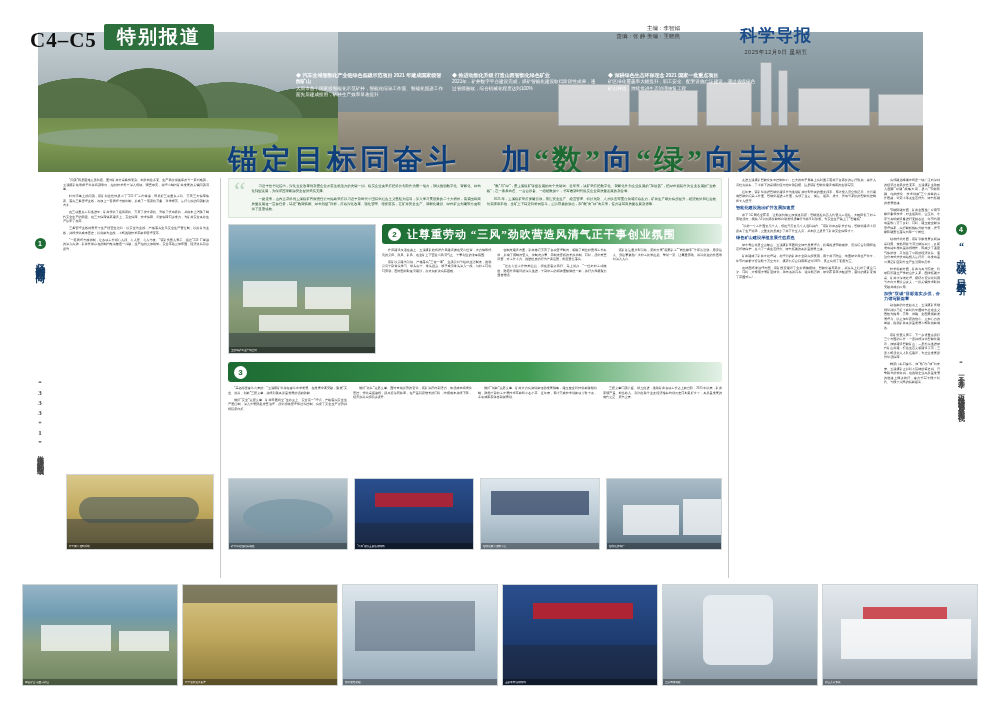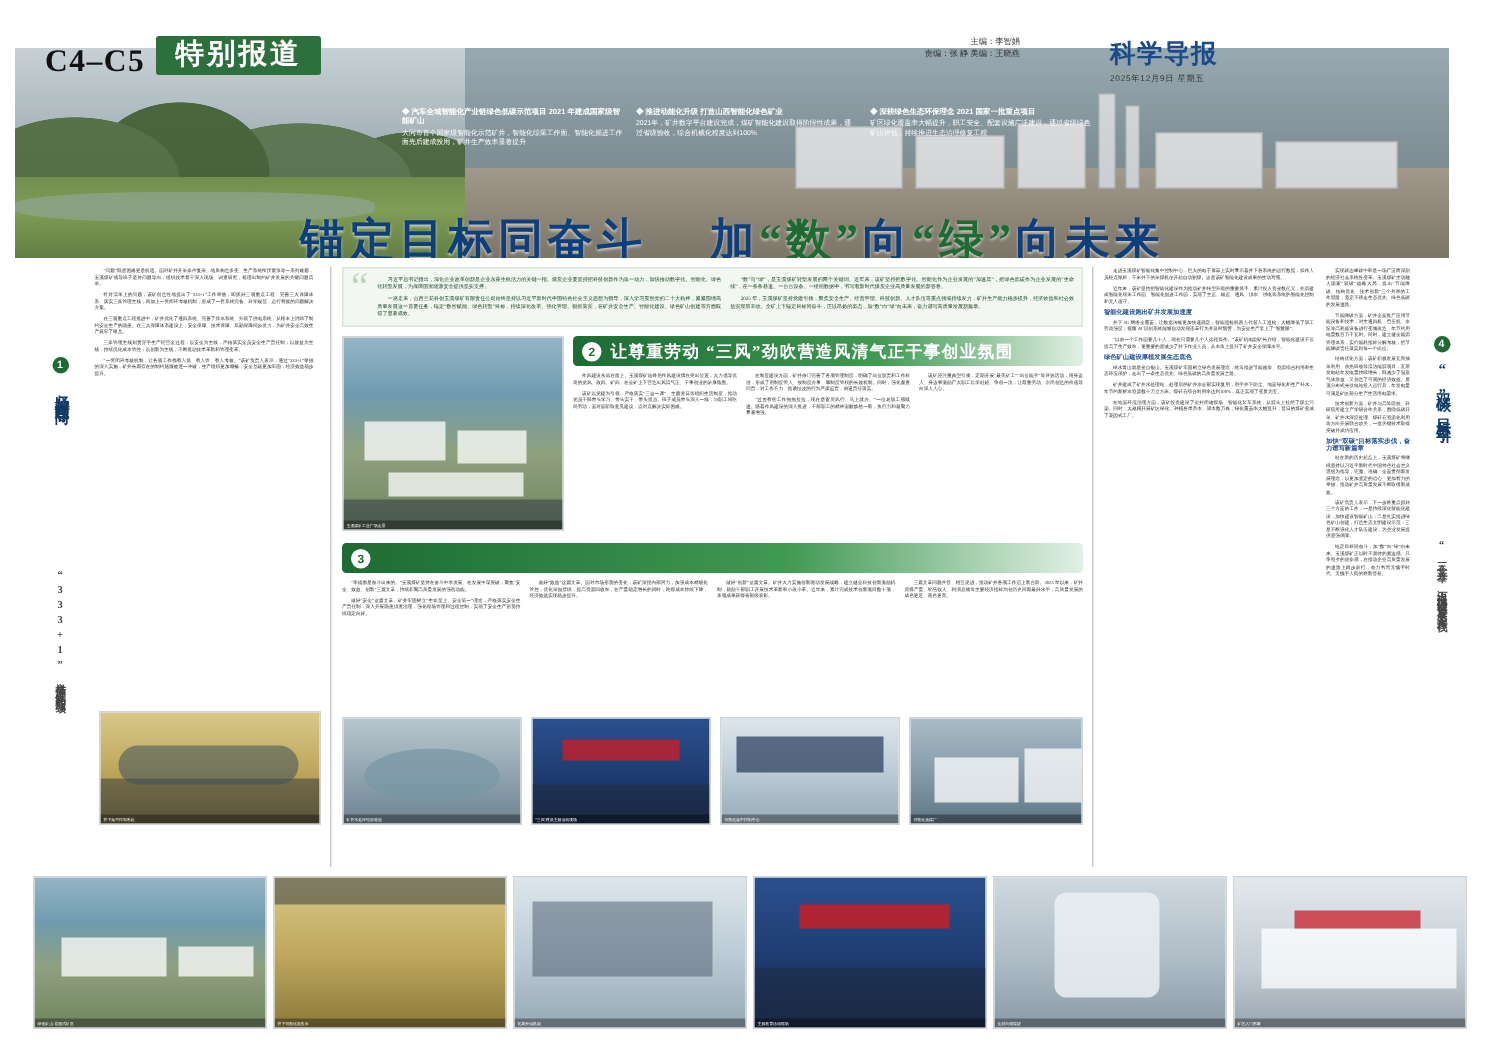--- a/index.html
+++ b/index.html
@@ -4,27 +4,27 @@
 <style>
   html,body{margin:0;padding:0;background:#ffffff;}
   body{width:1000px;height:707px;font-family:"Liberation Sans",sans-serif;overflow:hidden;}
   #page{position:relative;width:1000px;height:707px;background:#fff;}
 
   
   .masthead{position:absolute;left:0;top:0;width:832px;height:46px;}
   .page-code{position:absolute;left:30px;top:28px;font-family:"Liberation Serif",serif;font-weight:bold;font-size:21px;color:#111;letter-spacing:1px;}
   .section-title{position:absolute;left:104px;top:24px;width:110px;height:26px;background:#2e6f3e;border-radius:2px;}
   .section-title span{display:block;color:#fff;font-family:"Liberation Serif",serif;font-size:19px;font-weight:bold;text-align:center;line-height:26px;letter-spacing:2px;}
-  .nameplate{position:absolute;right:20px;top:24px;text-align:left;}
+  .nameplate{position:absolute;right:20px;top:24px;text-align:center;}
   .nameplate .logo{font-family:"Liberation Serif",serif;font-size:17px;font-weight:bold;color:#1b4c8a;letter-spacing:1px;}
   .nameplate .meta{font-size:5.5px;color:#333;margin-top:2px;letter-spacing:.5px;}
   .editor-line{position:absolute;right:152px;top:24px;font-size:5.5px;color:#333;line-height:8px;text-align:right;}
 
   
-  .hero{position:absolute;left:10px;top:32px;width:956px;height:140px;overflow:hidden;}
+  .hero{position:absolute;left:38px;top:32px;width:885px;height:140px;overflow:hidden;}
   .hero .sky{position:absolute;inset:0;background:linear-gradient(180deg,#cfd9dd 0%,#b9c6cc 35%,#9fb0b6 60%,#8d9ea4 100%);}
   .hero .hills{position:absolute;left:0;top:18px;width:330px;height:80px;background:
      radial-gradient(ellipse 70px 42px at 40px 70px,#5d7a4e 0 99%,transparent 100%),
      radial-gradient(ellipse 60px 48px at 110px 66px,#4e6d42 0 99%,transparent 100%),
      radial-gradient(ellipse 75px 40px at 190px 72px,#63815a 0 99%,transparent 100%),
      radial-gradient(ellipse 55px 36px at 265px 74px,#55734a 0 99%,transparent 100%),
      radial-gradient(ellipse 60px 30px at 320px 78px,#6b8a60 0 99%,transparent 100%);}
   .hero .field{position:absolute;left:0;top:86px;width:360px;height:56px;background:linear-gradient(180deg,#7e9b55,#8fae5f 40%,#6f8d4c);}
   .hero .water{position:absolute;left:0;top:96px;width:240px;height:20px;background:#9fb7a3;opacity:.7;border-radius:40%;}
   .hero .plantbg{position:absolute;left:300px;top:0;width:656px;height:140px;background:linear-gradient(180deg,#9fb0b8 0%,#8e9fa7 40%,#7e8f96 100%);}

